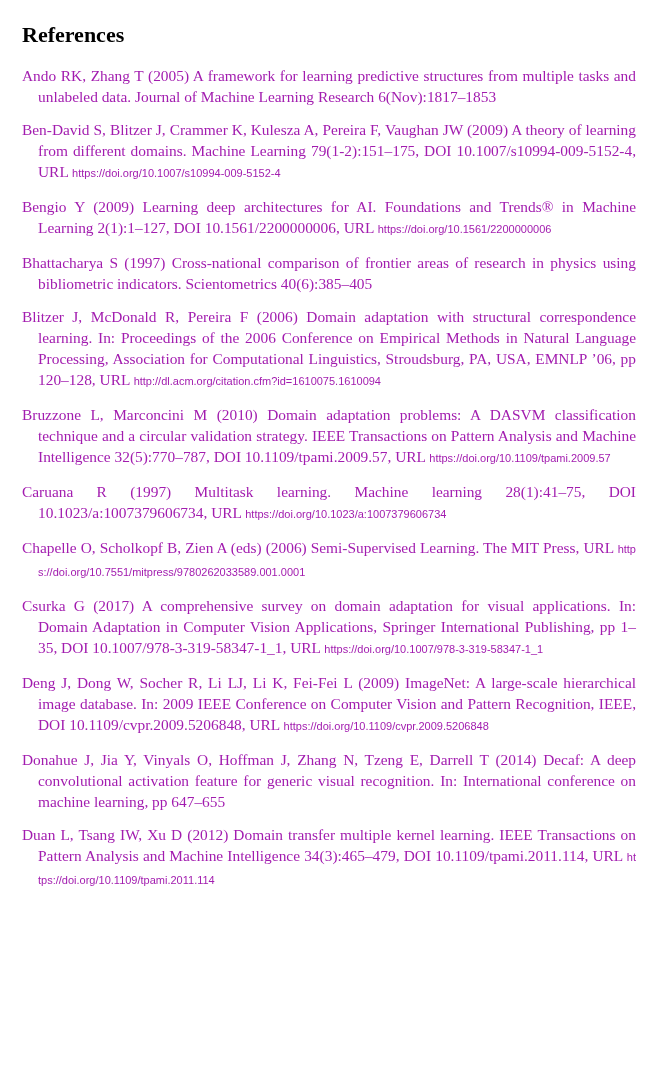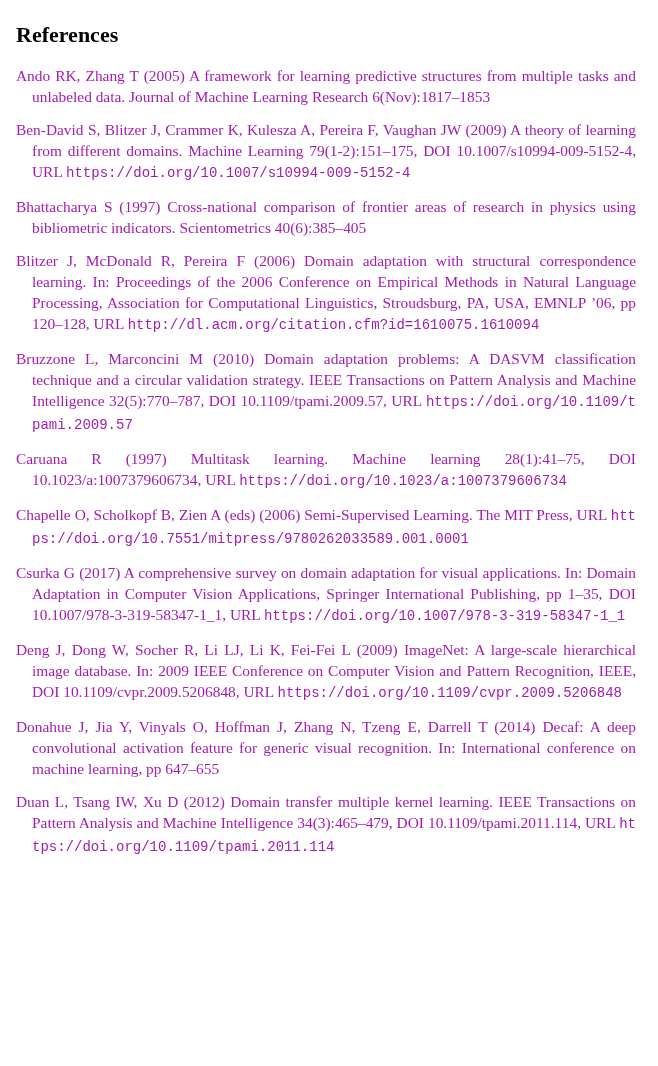--- a/index.html
+++ b/index.html
@@ -10,21 +10,21 @@
   body {
     width: 658px;
     min-height: 1066px;
     color: #000000;
     font-family: "Liberation Serif", serif;
   }
   .page {
     box-sizing: border-box;
     width: 658px;
     min-height: 1066px;
-    padding: 22px 22px 8px 16px;
+    padding: 22px 22px 8px 22px;
     background: #ffffff;
   }
   h1.references-heading {
     font-family: "Liberation Serif", serif;
     font-size: 22px;
     font-weight: bold;
     margin: 0 0 17px 0;
     letter-spacing: 0;
   }
   .reference-list {
@@ -37,33 +37,34 @@
     text-align: justify;
     margin: 0 0 12px 0;
     padding-left: 16px;
     text-indent: -16px;
     color: #a21caf;
   }
   p.reference:last-child {
     margin-bottom: 12px;
   }
   span.mono {
-    font-family: Liberation Mono, monospace;
-    font-size: 14px;
+    font-family: Liberation Sans, sans-serif;
+    font-size: 11px;
     word-break: break-all;
   }
 </style>
 </head>
 <body>
 
 <main class="page">
   <h1 class="references-heading">References</h1>
   <section id="ref-list" class="reference-list">
       <p class="reference"><span>Ando RK, Zhang T (2005) A framework for learning predictive structures from multiple tasks and unlabeled data. Journal of Machine Learning Research 6(Nov):1817–1853</span></p>
       <p class="reference"><span>Ben-David S, Blitzer J, Crammer K, Kulesza A, Pereira F, Vaughan JW (2009) A theory of learning from different domains. Machine Learning 79(1-2):151–175, DOI 10.1007/s10994-009-5152-4, URL </span><span class="mono">https://doi.org/10.1007/s10994-009-5152-4</span></p>
+      <p class="reference"><span>Bengio Y (2009) Learning deep architectures for AI. Foundations and Trends® in Machine Learning 2(1):1–127, DOI 10.1561/2200000006, URL </span><span class="mono">https://doi.org/10.1561/2200000006</span></p>
       <p class="reference"><span>Bhattacharya S (1997) Cross-national comparison of frontier areas of research in physics using bibliometric indicators. Scientometrics 40(6):385–405</span></p>
       <p class="reference"><span>Blitzer J, McDonald R, Pereira F (2006) Domain adaptation with structural correspondence learning. In: Proceedings of the 2006 Conference on Empirical Methods in Natural Language Processing, Association for Computational Linguistics, Stroudsburg, PA, USA, EMNLP ’06, pp 120–128, URL </span><span class="mono">http://dl.acm.org/citation.cfm?id=1610075.1610094</span></p>
       <p class="reference"><span>Bruzzone L, Marconcini M (2010) Domain adaptation problems: A DASVM classification technique and a circular validation strategy. IEEE Transactions on Pattern Analysis and Machine Intelligence 32(5):770–787, DOI 10.1109/tpami.2009.57, URL </span><span class="mono">https://doi.org/10.1109/tpami.2009.57</span></p>
       <p class="reference"><span>Caruana R (1997) Multitask learning. Machine learning 28(1):41–75, DOI 10.1023/a:1007379606734, URL </span><span class="mono">https://doi.org/10.1023/a:1007379606734</span></p>
       <p class="reference"><span>Chapelle O, Scholkopf B, Zien A (eds) (2006) Semi-Supervised Learning. The MIT Press, URL </span><span class="mono">https://doi.org/10.7551/mitpress/9780262033589.001.0001</span></p>
       <p class="reference"><span>Csurka G (2017) A comprehensive survey on domain adaptation for visual applications. In: Domain Adaptation in Computer Vision Applications, Springer International Publishing, pp 1–35, DOI 10.1007/978-3-319-58347-1_1, URL </span><span class="mono">https://doi.org/10.1007/978-3-319-58347-1_1</span></p>
       <p class="reference"><span>Deng J, Dong W, Socher R, Li LJ, Li K, Fei-Fei L (2009) ImageNet: A large-scale hierarchical image database. In: 2009 IEEE Conference on Computer Vision and Pattern Recognition, IEEE, DOI 10.1109/cvpr.2009.5206848, URL </span><span class="mono">https://doi.org/10.1109/cvpr.2009.5206848</span></p>
       <p class="reference"><span>Donahue J, Jia Y, Vinyals O, Hoffman J, Zhang N, Tzeng E, Darrell T (2014) Decaf: A deep convolutional activation feature for generic visual recognition. In: International conference on machine learning, pp 647–655</span></p>
       <p class="reference"><span>Duan L, Tsang IW, Xu D (2012) Domain transfer multiple kernel learning. IEEE Transactions on Pattern Analysis and Machine Intelligence 34(3):465–479, DOI 10.1109/tpami.2011.114, URL </span><span class="mono">https://doi.org/10.1109/tpami.2011.114</span></p>
     </section>

